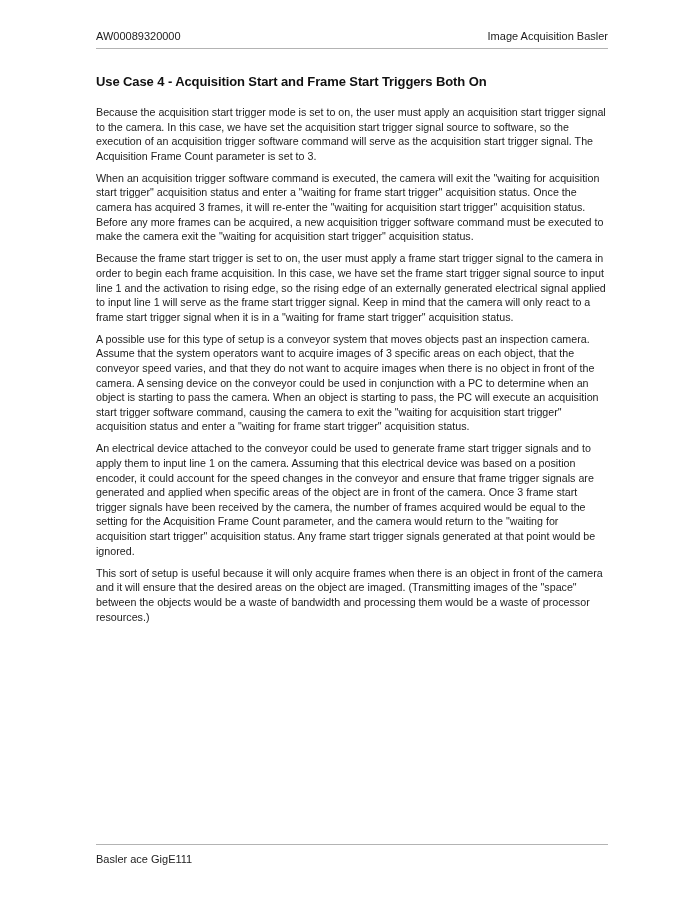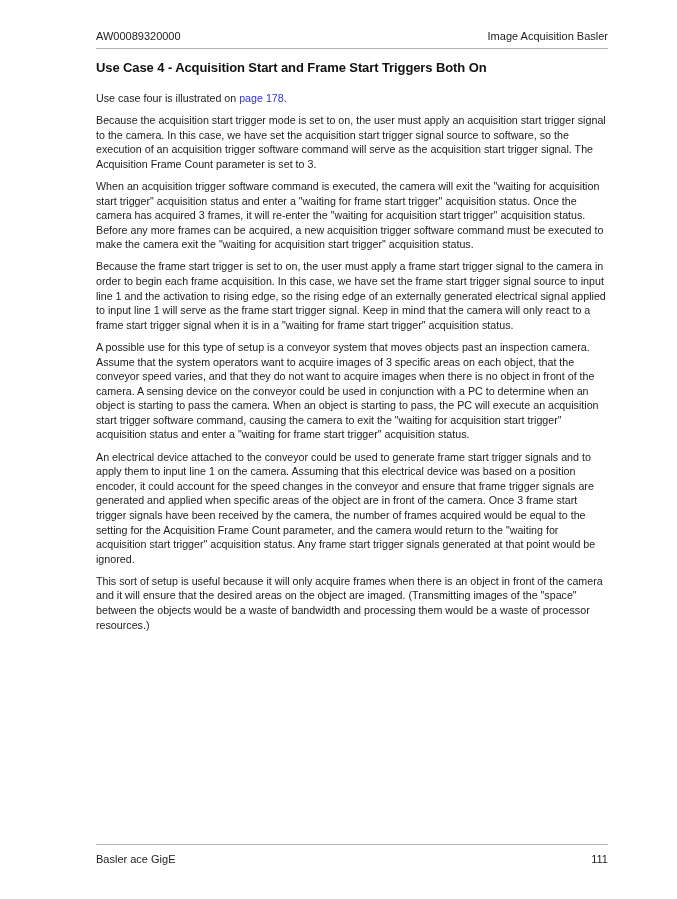--- a/index.html
+++ b/index.html
@@ -32,21 +32,21 @@
   .header-rule {
     position: absolute;
     top: 48px;
     left: 96px;
     width: 512px;
     height: 1px;
     background: #b3b3b3;
   }
   .content {
     position: absolute;
-    top: 60px;
+    top: 74px;
     left: 96px;
     width: 512px;
   }
   .doc-title {
     font-size: 13px;
     font-weight: bold;
     line-height: 16px;
     margin-bottom: 15px;
     color: #111111;
     letter-spacing: -0.1px;
@@ -70,41 +70,39 @@
     width: 512px;
     height: 1px;
     background: #b3b3b3;
   }
   .running-footer {
     position: absolute;
     top: 853px;
     left: 96px;
     width: 512px;
     display: flex;
-    justify-content: space-between;
     font-size: 11px;
     line-height: 13px;
     color: #1c1c1c;
   }
 </style>
 </head>
 <body>
 
 <div class="page">
 
   <div class="running-header">
     <span>AW00089320000</span>
     <span>Image Acquisition Basler</span>
   </div>
   <div class="header-rule"></div>
 
   <div class="content">
     <div class="doc-title">Use Case 4 - Acquisition Start and Frame Start Triggers Both On</div>
 
-    <p><span>Use case four is illustrated on </span><a class="page-link">page 178</a><span>.</span></p>
 
     <p>Because the acquisition start trigger mode is set to on, the user must apply an acquisition start trigger signal to the camera. In this case, we have set the acquisition start trigger signal source to software, so the execution of an acquisition trigger software command will serve as the acquisition start trigger signal. The Acquisition Frame Count parameter is set to 3.</p>
     <p>When an acquisition trigger software command is executed, the camera will exit the "waiting for acquisition start trigger" acquisition status and enter a "waiting for frame start trigger" acquisition status. Once the camera has acquired 3 frames, it will re-enter the "waiting for acquisition start trigger" acquisition status. Before any more frames can be acquired, a new acquisition trigger software command must be executed to make the camera exit the "waiting for acquisition start trigger" acquisition status.</p>
     <p>Because the frame start trigger is set to on, the user must apply a frame start trigger signal to the camera in order to begin each frame acquisition. In this case, we have set the frame start trigger signal source to input line 1 and the activation to rising edge, so the rising edge of an externally generated electrical signal applied to input line 1 will serve as the frame start trigger signal. Keep in mind that the camera will only react to a frame start trigger signal when it is in a "waiting for frame start trigger" acquisition status.</p>
     <p>A possible use for this type of setup is a conveyor system that moves objects past an inspection camera. Assume that the system operators want to acquire images of 3 specific areas on each object, that the conveyor speed varies, and that they do not want to acquire images when there is no object in front of the camera. A sensing device on the conveyor could be used in conjunction with a PC to determine when an object is starting to pass the camera. When an object is starting to pass, the PC will execute an acquisition start trigger software command, causing the camera to exit the "waiting for acquisition start trigger" acquisition status and enter a "waiting for frame start trigger" acquisition status.</p>
     <p>An electrical device attached to the conveyor could be used to generate frame start trigger signals and to apply them to input line 1 on the camera. Assuming that this electrical device was based on a position encoder, it could account for the speed changes in the conveyor and ensure that frame trigger signals are generated and applied when specific areas of the object are in front of the camera. Once 3 frame start trigger signals have been received by the camera, the number of frames acquired would be equal to the setting for the Acquisition Frame Count parameter, and the camera would return to the "waiting for acquisition start trigger" acquisition status. Any frame start trigger signals generated at that point would be ignored.</p>
     <p>This sort of setup is useful because it will only acquire frames when there is an object in front of the camera and it will ensure that the desired areas on the object are imaged. (Transmitting images of the "space" between the objects would be a waste of bandwidth and processing them would be a waste of processor resources.)</p>
   </div>
 
   <div class="footer-rule"></div>

